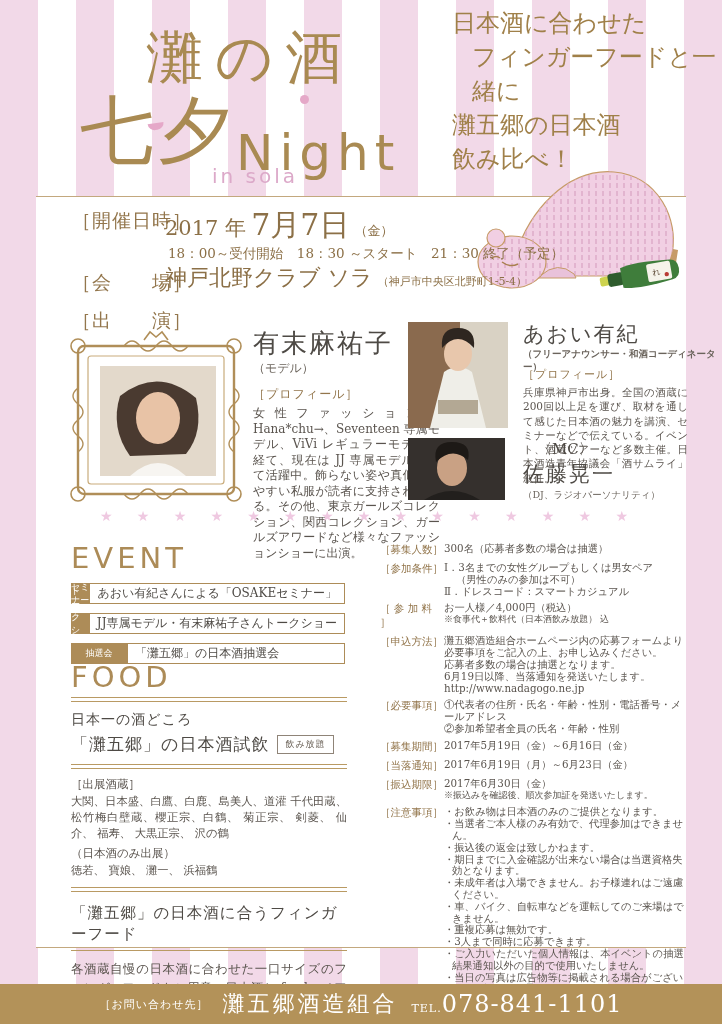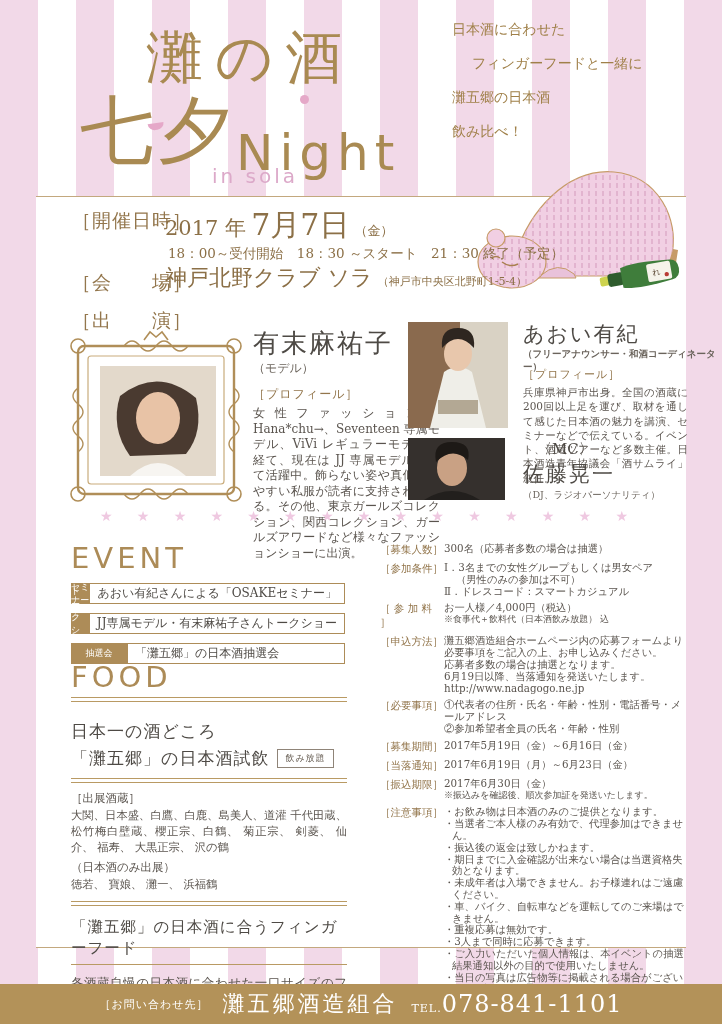--- a/index.html
+++ b/index.html
@@ -14,21 +14,21 @@
              font-family:"DejaVu Sans","Liberation Sans",sans-serif;font-weight:400;}
   .title-main{left:80px;top:82px;display:flex;align-items:flex-end;
               font-family:"DejaVu Sans","Liberation Sans",sans-serif;color:#a98a52;}
   .title-main .jp{font-size:74px;letter-spacing:4px;}
   .title-main .en{font-size:50px;letter-spacing:6px;font-weight:500;}
   .title-sub{left:212px;top:164px;font-size:20px;color:#dca9c9;letter-spacing:3px;
              font-family:"DejaVu Sans","Liberation Sans",sans-serif;}
   .accent-dot{left:300px;top:95px;width:9px;height:9px;border-radius:50%;background:#e5a8c8;}
   .accent-lip{left:148px;top:123px;width:16px;height:7px;background:#e5a8c8;
               border-radius:0 0 8px 8px;transform:rotate(-8deg);}
-  .tagline{left:452px;top:12px;color:#a08049;font-size:14px;line-height:34px;}
+  .tagline{left:452px;top:6px;color:#a08049;font-size:24px;line-height:34px;}
   .tagline .ind{padding-left:20px;}
 
   
   .content-box{left:36px;top:196px;width:650px;height:750px;background:#fff;
                border-top:1.5px solid #c3a87e;border-bottom:1px solid #c3a87e;}
 
   
   .lbl{color:#93764c;letter-spacing:1px;}
   .date-row{left:72px;top:208px;font-size:19px;}
   .date-val{left:165px;top:205px;color:#8c7047;}
@@ -72,21 +72,21 @@
   .ev-rows{margin-top:8px;}
   .ev-row{display:flex;height:21px;margin-bottom:9px;}
   .ev-label{width:56px;background:#ad8c58;color:#fff;font-size:9px;
             display:flex;align-items:center;justify-content:center;letter-spacing:0;}
   .ev-text{flex:1;border:1.5px solid #ad8c58;font-size:12px;color:#4e4a45;
            display:flex;align-items:center;padding:0 7px;white-space:nowrap;}
 
   .food-block{left:71px;top:660px;width:276px;}
   .dline{height:3px;border-top:1px solid #b99a63;border-bottom:1px solid #b99a63;}
   .food-head-u{margin-top:3px;}
-  .tasting1{margin-top:18px;font-size:17px;color:#4e4a45;letter-spacing:1px;}
+  .tasting1{margin-top:9px;font-size:14px;color:#4e4a45;letter-spacing:1px;}
   .tasting2{margin-top:4px;font-size:17px;color:#4e4a45;letter-spacing:1px;
             display:flex;align-items:center;gap:8px;}
   .badge{border:1px solid #8f8478;color:#6b6258;font-size:9px;padding:2px 7px;
          letter-spacing:1px;white-space:nowrap;}
   .food-sep{margin-top:8px;}
   .brew-lbl{margin-top:8px;font-size:11.5px;color:#5a544e;}
   .brew-sub{margin-top:4px;font-size:11.5px;color:#5a544e;}
   .brew-names{margin-top:2px;font-size:11.3px;line-height:16px;color:#5a544e;text-align:justify;}
   .ff-title{margin-top:11px;font-size:15.5px;color:#4e4a45;letter-spacing:1px;}
   .ff-underline{margin-top:5px;height:0;border-top:1.5px solid #b99a63;}

